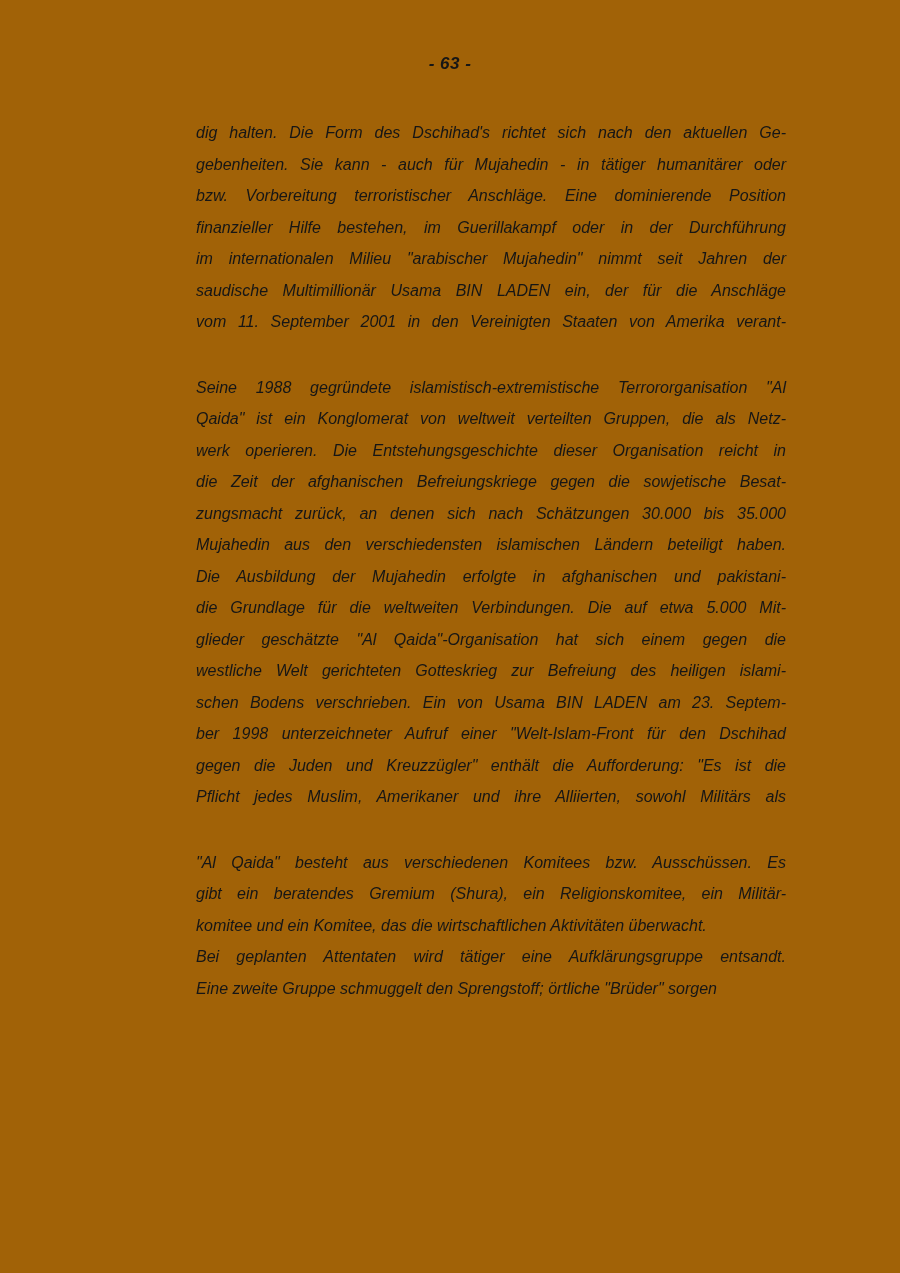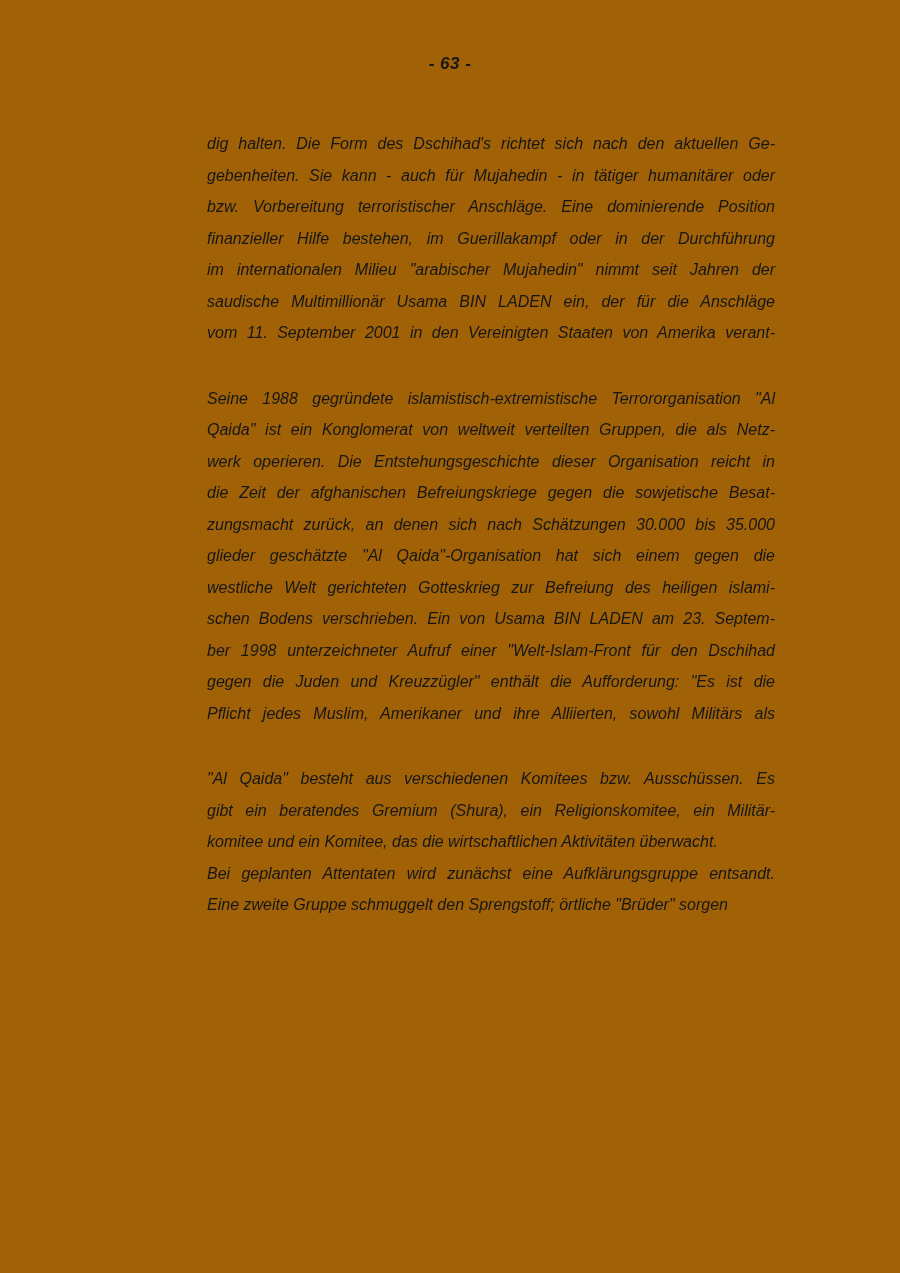--- a/index.html
+++ b/index.html
@@ -28,21 +28,21 @@
     letter-spacing: 0.5px;
   }
   .textblock {
     position: absolute;
     top: 112px;
     left: 191px;
     width: 600px;
     font-size: 16px;
   }
   .para {
-    margin: 16px;
+    margin: 5px;
   }
   .para + .para {
     margin-top: 34px;
   }
   .line {
     line-height: 31.5px;
     height: 31.5px;
     text-align: justify;
     text-align-last: justify;
     white-space: normal;
@@ -70,30 +70,33 @@
       <div class="line">saudische Multimillionär Usama BIN LADEN ein, der für die Anschläge</div>
       <div class="line">vom 11. September 2001 in den Vereinigten Staaten von Amerika verant-</div>
     </div>
 
     <div class="para">
       <div class="line">Seine 1988 gegründete islamistisch-extremistische Terrororganisation "Al</div>
       <div class="line">Qaida" ist ein Konglomerat von weltweit verteilten Gruppen, die als Netz-</div>
       <div class="line">werk operieren. Die Entstehungsgeschichte dieser Organisation reicht in</div>
       <div class="line">die Zeit der afghanischen Befreiungskriege gegen die sowjetische Besat-</div>
       <div class="line">zungsmacht zurück, an denen sich nach Schätzungen 30.000 bis 35.000</div>
+      <div class="line">Mujahedin aus den verschiedensten islamischen Ländern beteiligt haben.</div>
+      <div class="line">Die Ausbildung der Mujahedin erfolgte in afghanischen und pakistani-</div>
+      <div class="line">die Grundlage für die weltweiten Verbindungen. Die auf etwa 5.000 Mit-</div>
       <div class="line">glieder geschätzte "Al Qaida"-Organisation hat sich einem gegen die</div>
       <div class="line">westliche Welt gerichteten Gotteskrieg zur Befreiung des heiligen islami-</div>
       <div class="line">schen Bodens verschrieben. Ein von Usama BIN LADEN am 23. Septem-</div>
       <div class="line">ber 1998 unterzeichneter Aufruf einer "Welt-Islam-Front für den Dschihad</div>
       <div class="line">gegen die Juden und Kreuzzügler" enthält die Aufforderung: "Es ist die</div>
       <div class="line">Pflicht jedes Muslim, Amerikaner und ihre Alliierten, sowohl Militärs als</div>
     </div>
 
     <div class="para">
       <div class="line">"Al Qaida" besteht aus verschiedenen Komitees bzw. Ausschüssen. Es</div>
       <div class="line">gibt ein beratendes Gremium (Shura), ein Religionskomitee, ein Militär-</div>
       <div class="line nj">komitee und ein Komitee, das die wirtschaftlichen Aktivitäten überwacht.</div>
-      <div class="line">Bei geplanten Attentaten wird zunächst eine Aufklärungsgruppe entsandt.</div>
+      <div class="line">Bei geplanten Attentaten wird tätiger eine Aufklärungsgruppe entsandt.</div>
       <div class="line nj">Eine zweite Gruppe schmuggelt den Sprengstoff; örtliche "Brüder" sorgen</div>
     </div>
 
   </div>
 </div>
 
 </body></html>

